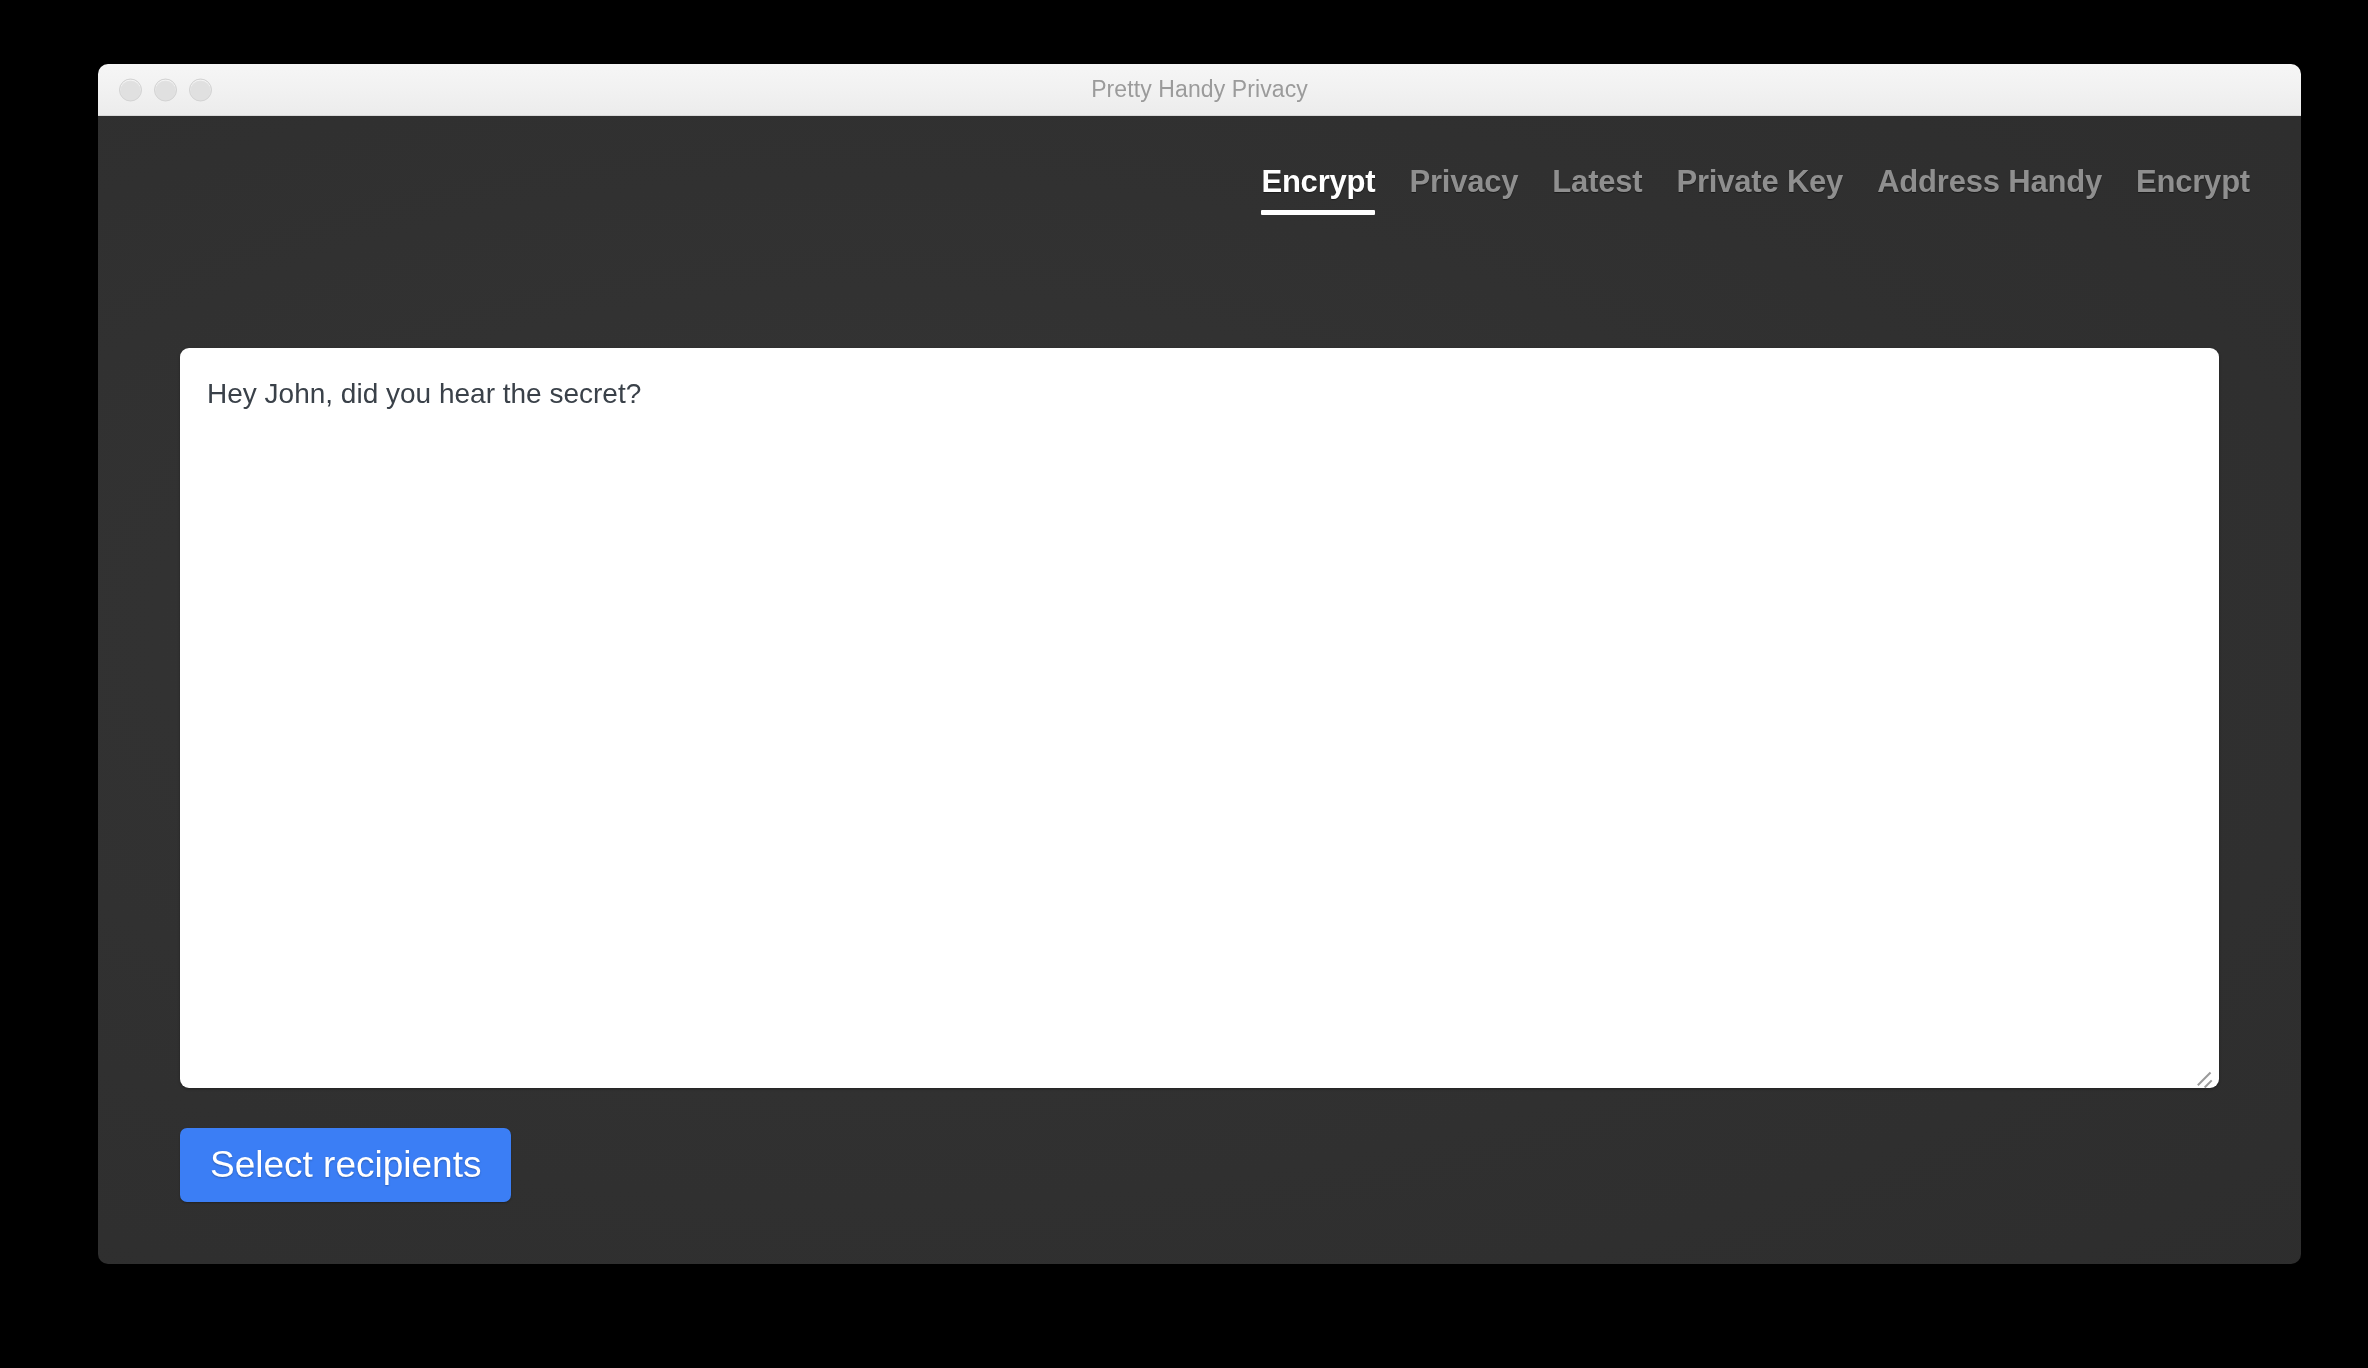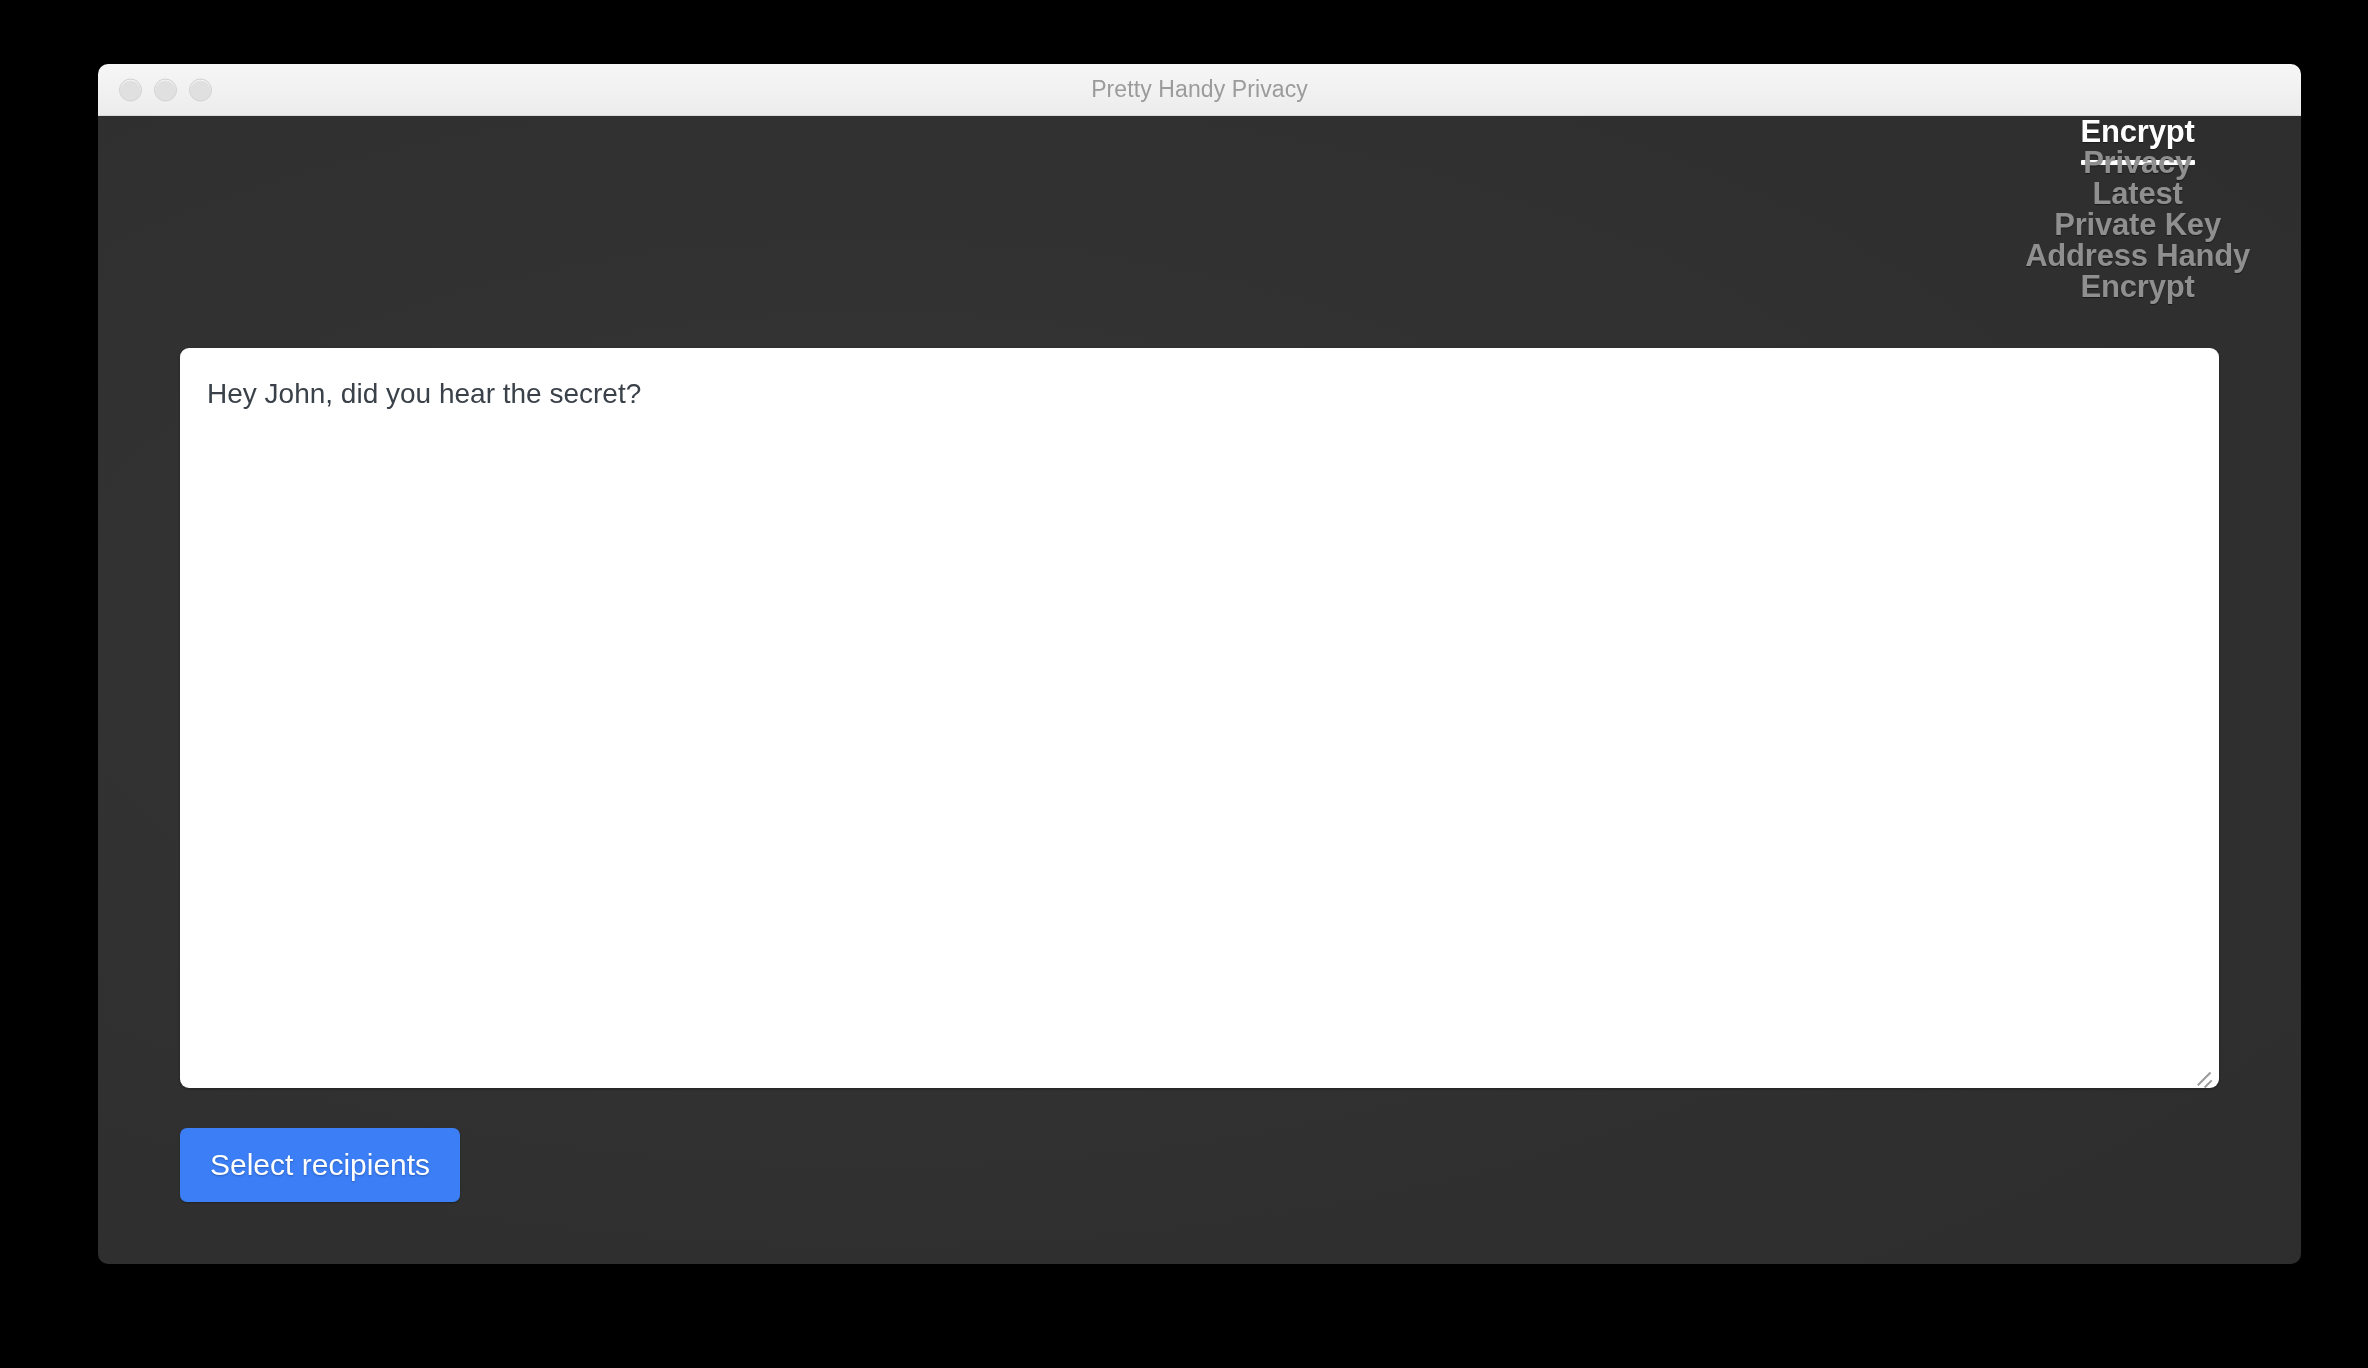--- a/index.html
+++ b/index.html
@@ -82,21 +82,20 @@
 
   
   .navbar {
     position: absolute;
     top: 0;
     right: 34px;
     height: 130px;
     display: flex;
     align-items: center;
     gap: 0;
-    flex-direction: column;
   }
 
   .nav-tab {
     position: relative;
     padding: 0 17px;
     font-size: 31px;
     font-weight: bold;
     color: #8f8f8f;
     cursor: pointer;
     text-shadow: 0 1px 1px rgba(0,0,0,0.45);
@@ -185,21 +184,21 @@
   .primary-button {
     display: inline-block;
     background: #3b7ef5;
     color: #ffffff;
     border: none;
     border-radius: 7px;
     padding: 0 30px;
     height: 74px;
     line-height: 74px;
     font-family: "Liberation Sans", sans-serif;
-    font-size: 30px;
+    font-size: 37px;
     font-weight: 400;
     cursor: pointer;
     text-shadow: 0 1px 2px rgba(0,0,0,0.25);
     box-shadow: 0 1px 2px rgba(0,0,0,0.3);
     white-space: nowrap;
   }
 </style>
 </head>
 <body>
 

